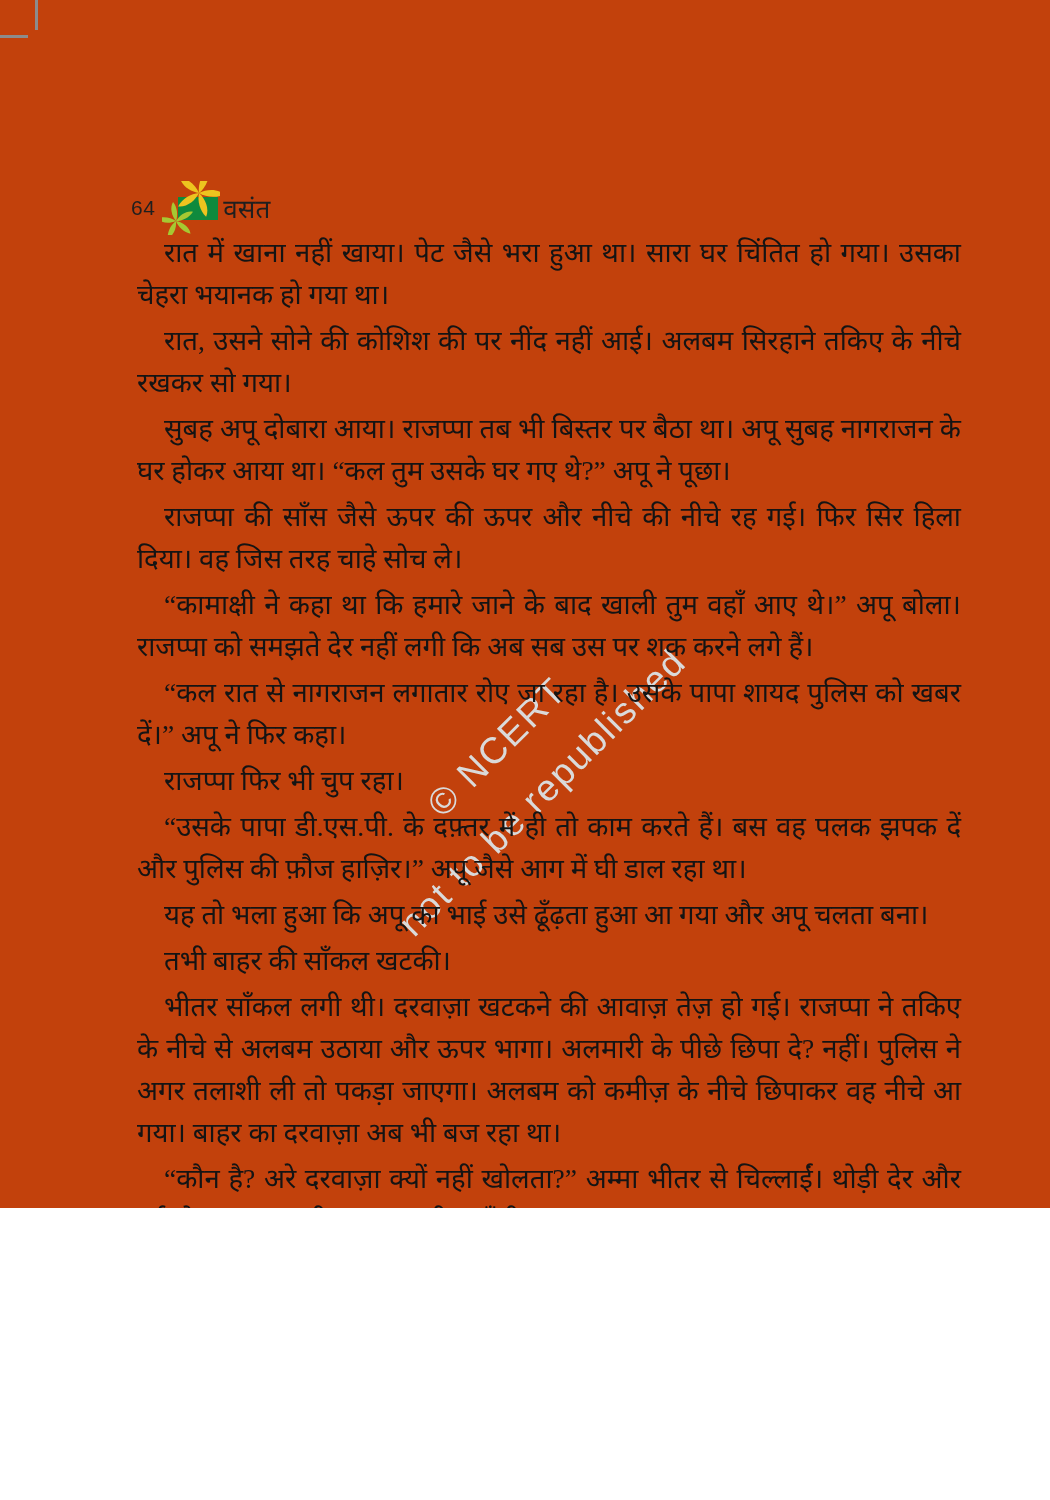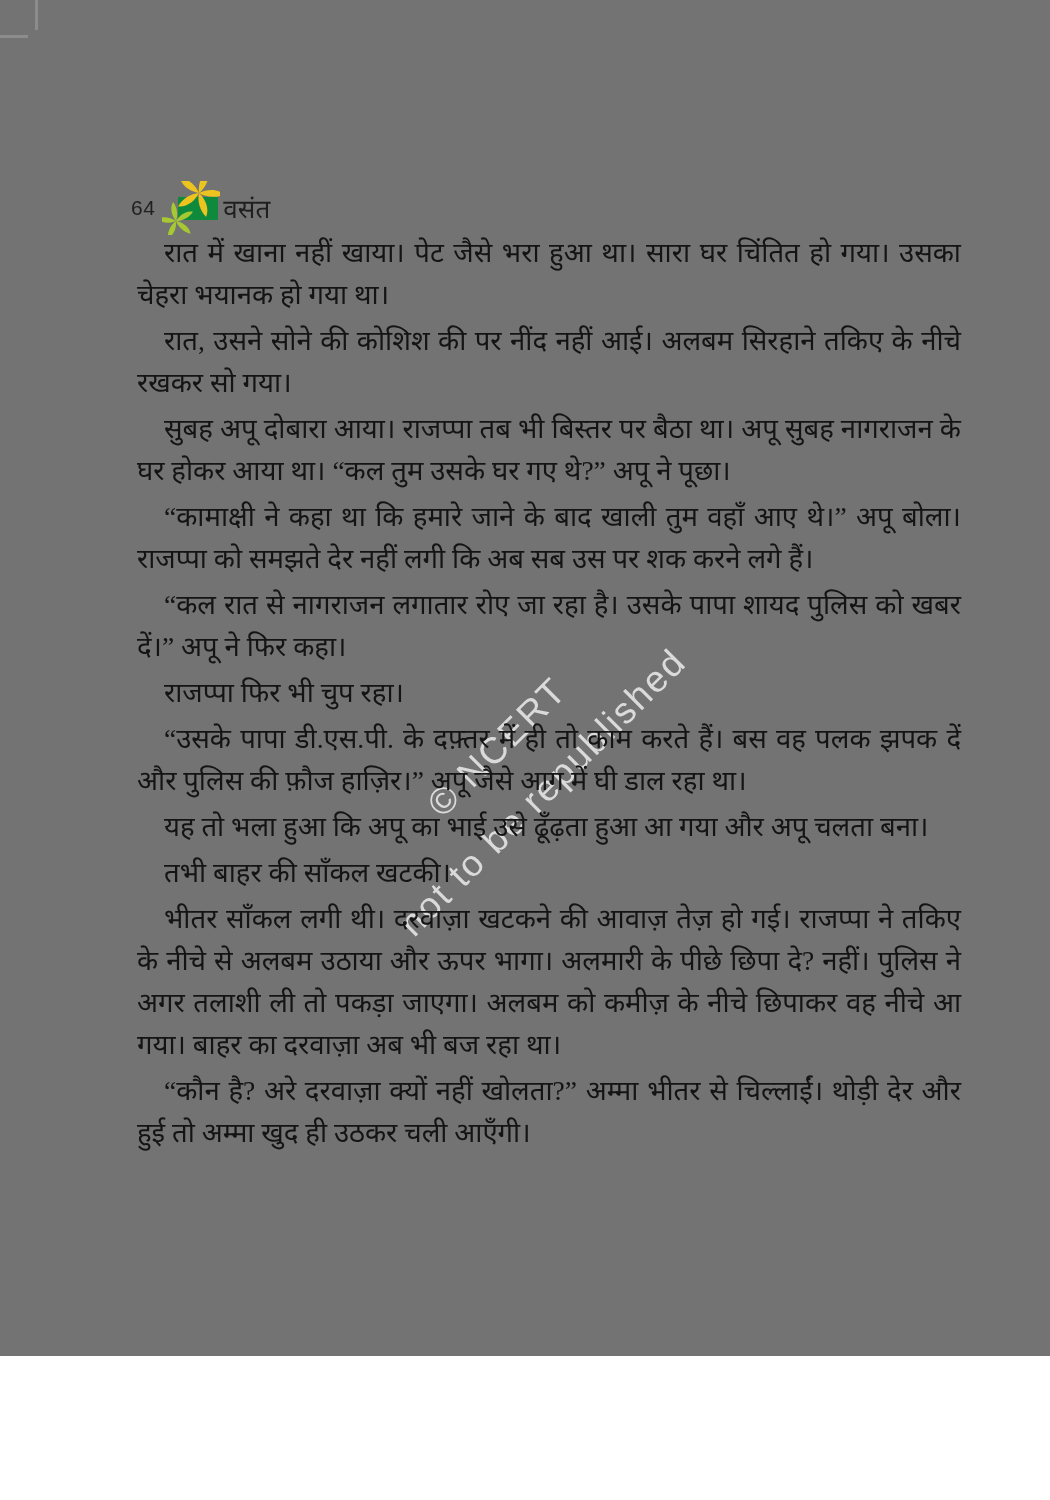--- a/index.html
+++ b/index.html
@@ -1,19 +1,19 @@
 <!DOCTYPE html>
 <html lang="hi"><head>
 <meta charset="utf-8">
 <style>
   html,body{margin:0;padding:0;}
   .page{
     position:relative;
-    width:1050px;height:1356px;
-    background:#737373;
+    width:1050px;height:1208px;
+    background:#c2410c;
     overflow:hidden;
     font-family:"Liberation Serif","DejaVu Serif",serif;
   }
   
   .crop-v{position:absolute;left:35px;top:0;width:3px;height:30px;background:#8c8c8c;}
   .crop-h{position:absolute;left:0;top:35px;width:28px;height:3px;background:#8c8c8c;}
 
   
   .header{position:absolute;left:131px;top:181px;display:flex;align-items:center;}
   .page-num{font-family:"Liberation Sans","DejaVu Sans",sans-serif;font-size:21px;color:#1f1f1f;letter-spacing:.5px;}
@@ -96,20 +96,21 @@
 
   <div class="watermark">
     <div>© NCERT</div>
     <div>not to be republished</div>
   </div>
 
   <div class="text-block">
     <p>रात में खाना नहीं खाया। पेट जैसे भरा हुआ था। सारा घर चिंतित हो गया। उसका चेहरा भयानक हो गया था।</p>
     <p>रात, उसने सोने की कोशिश की पर नींद नहीं आई। अलबम सिरहाने तकिए के नीचे रखकर सो गया।</p>
     <p>सुबह अपू दोबारा आया। राजप्पा तब भी बिस्तर पर बैठा था। अपू सुबह नागराजन के घर होकर आया था। “कल तुम उसके घर गए थे?” अपू ने पूछा।</p>
+    <p>राजप्पा की साँस जैसे ऊपर की ऊपर और नीचे की नीचे रह गई। फिर सिर हिला दिया। वह जिस तरह चाहे सोच ले।</p>
     <p>“कामाक्षी ने कहा था कि हमारे जाने के बाद खाली तुम वहाँ आए थे।” अपू बोला। राजप्पा को समझते देर नहीं लगी कि अब सब उस पर शक करने लगे हैं।</p>
     <p>“कल रात से नागराजन लगातार रोए जा रहा है। उसके पापा शायद पुलिस को खबर दें।” अपू ने फिर कहा।</p>
     <p>राजप्पा फिर भी चुप रहा।</p>
     <p>“उसके पापा डी.एस.पी. के दफ़्तर में ही तो काम करते हैं। बस वह पलक झपक दें और पुलिस की फ़ौज हाज़िर।” अपू जैसे आग में घी डाल रहा था।</p>
     <p>यह तो भला हुआ कि अपू का भाई उसे ढूँढ़ता हुआ आ गया और अपू चलता बना।</p>
     <p>तभी बाहर की साँकल खटकी।</p>
     <p>भीतर साँकल लगी थी। दरवाज़ा खटकने की आवाज़ तेज़ हो गई। राजप्पा ने तकिए के नीचे से अलबम उठाया और ऊपर भागा। अलमारी के पीछे छिपा दे? नहीं। पुलिस ने अगर तलाशी ली तो पकड़ा जाएगा। अलबम को कमीज़ के नीचे छिपाकर वह नीचे आ गया। बाहर का दरवाज़ा अब भी बज रहा था।</p>
     <p>“कौन है? अरे दरवाज़ा क्यों नहीं खोलता?” अम्मा भीतर से चिल्लाईं। थोड़ी देर और हुई तो अम्मा खुद ही उठकर चली आएँगी।</p>
   </div>
 

